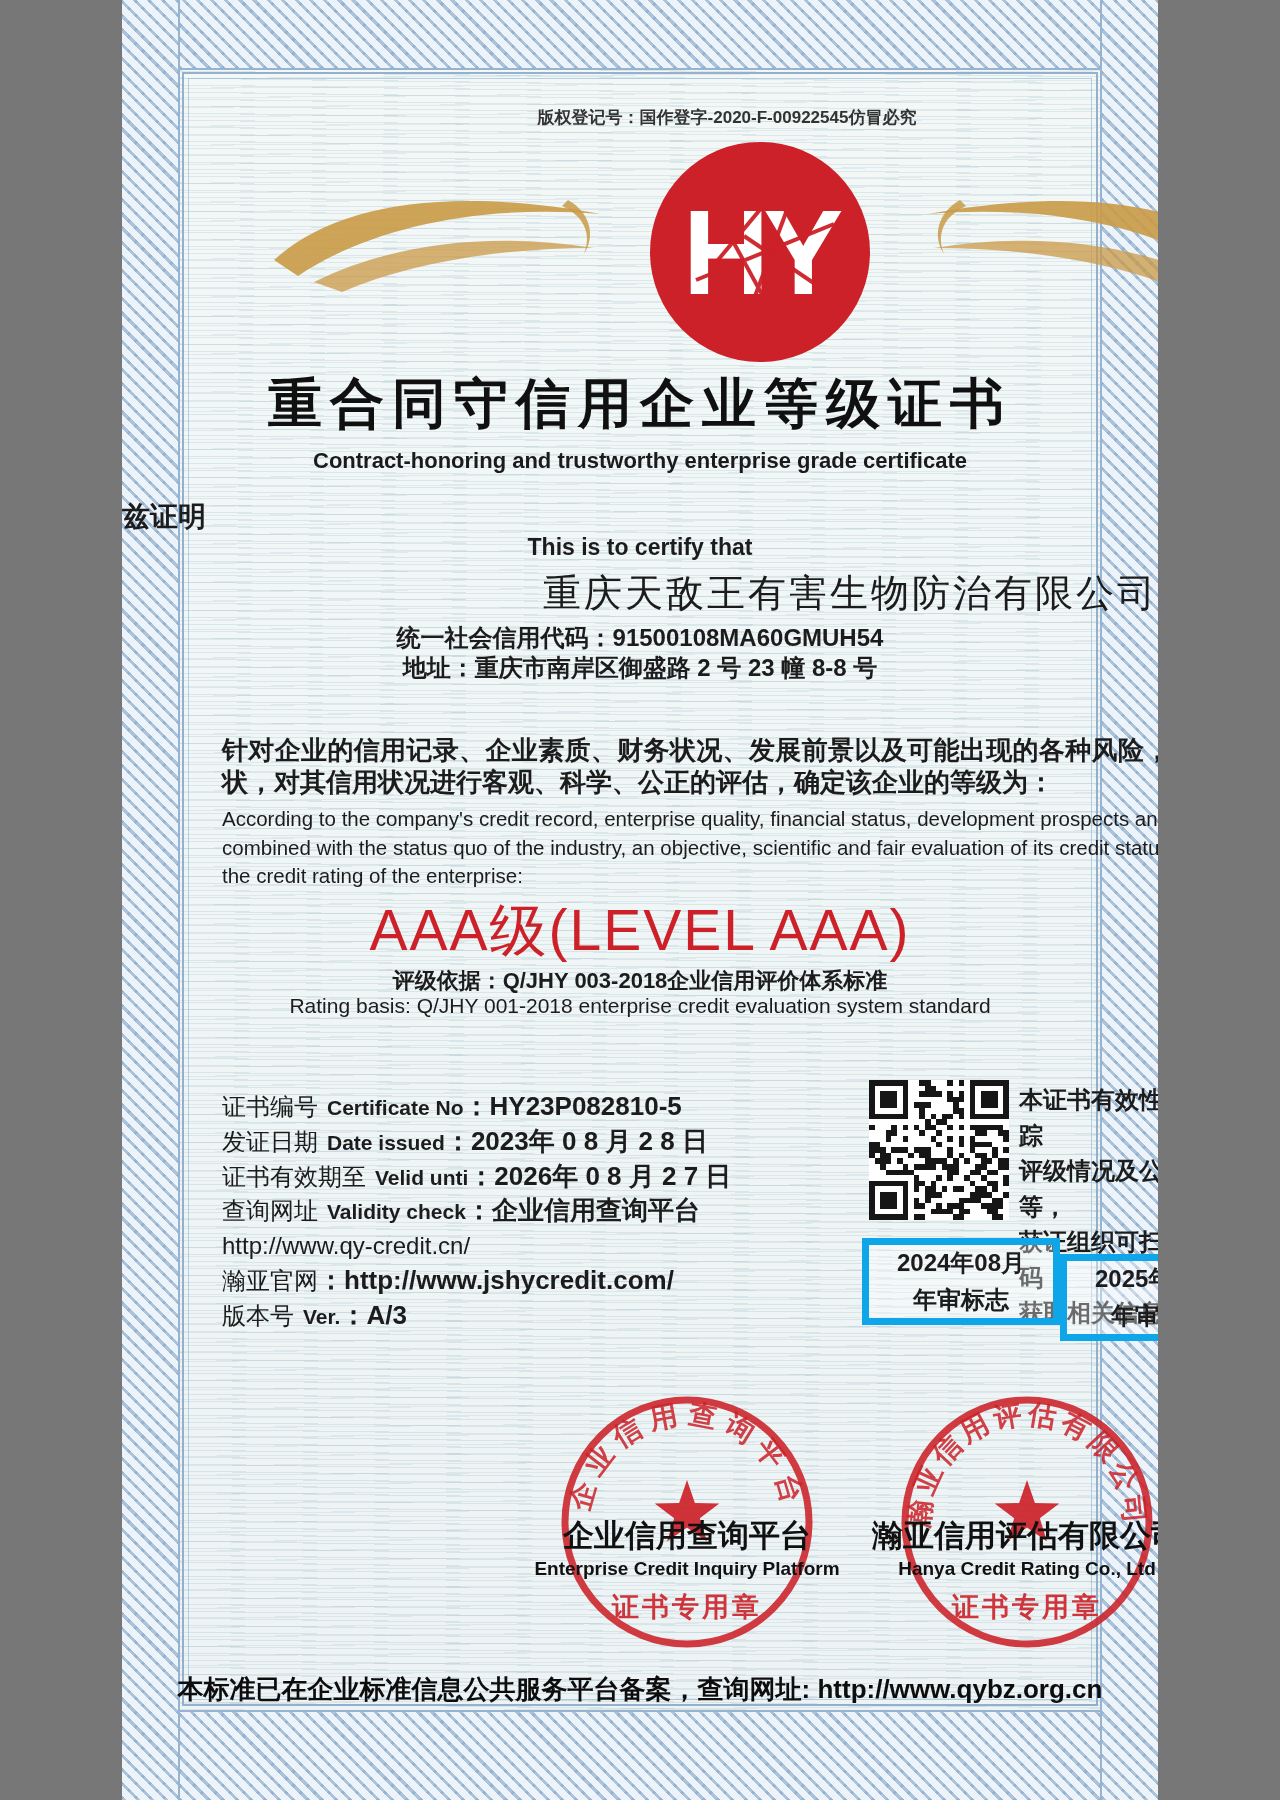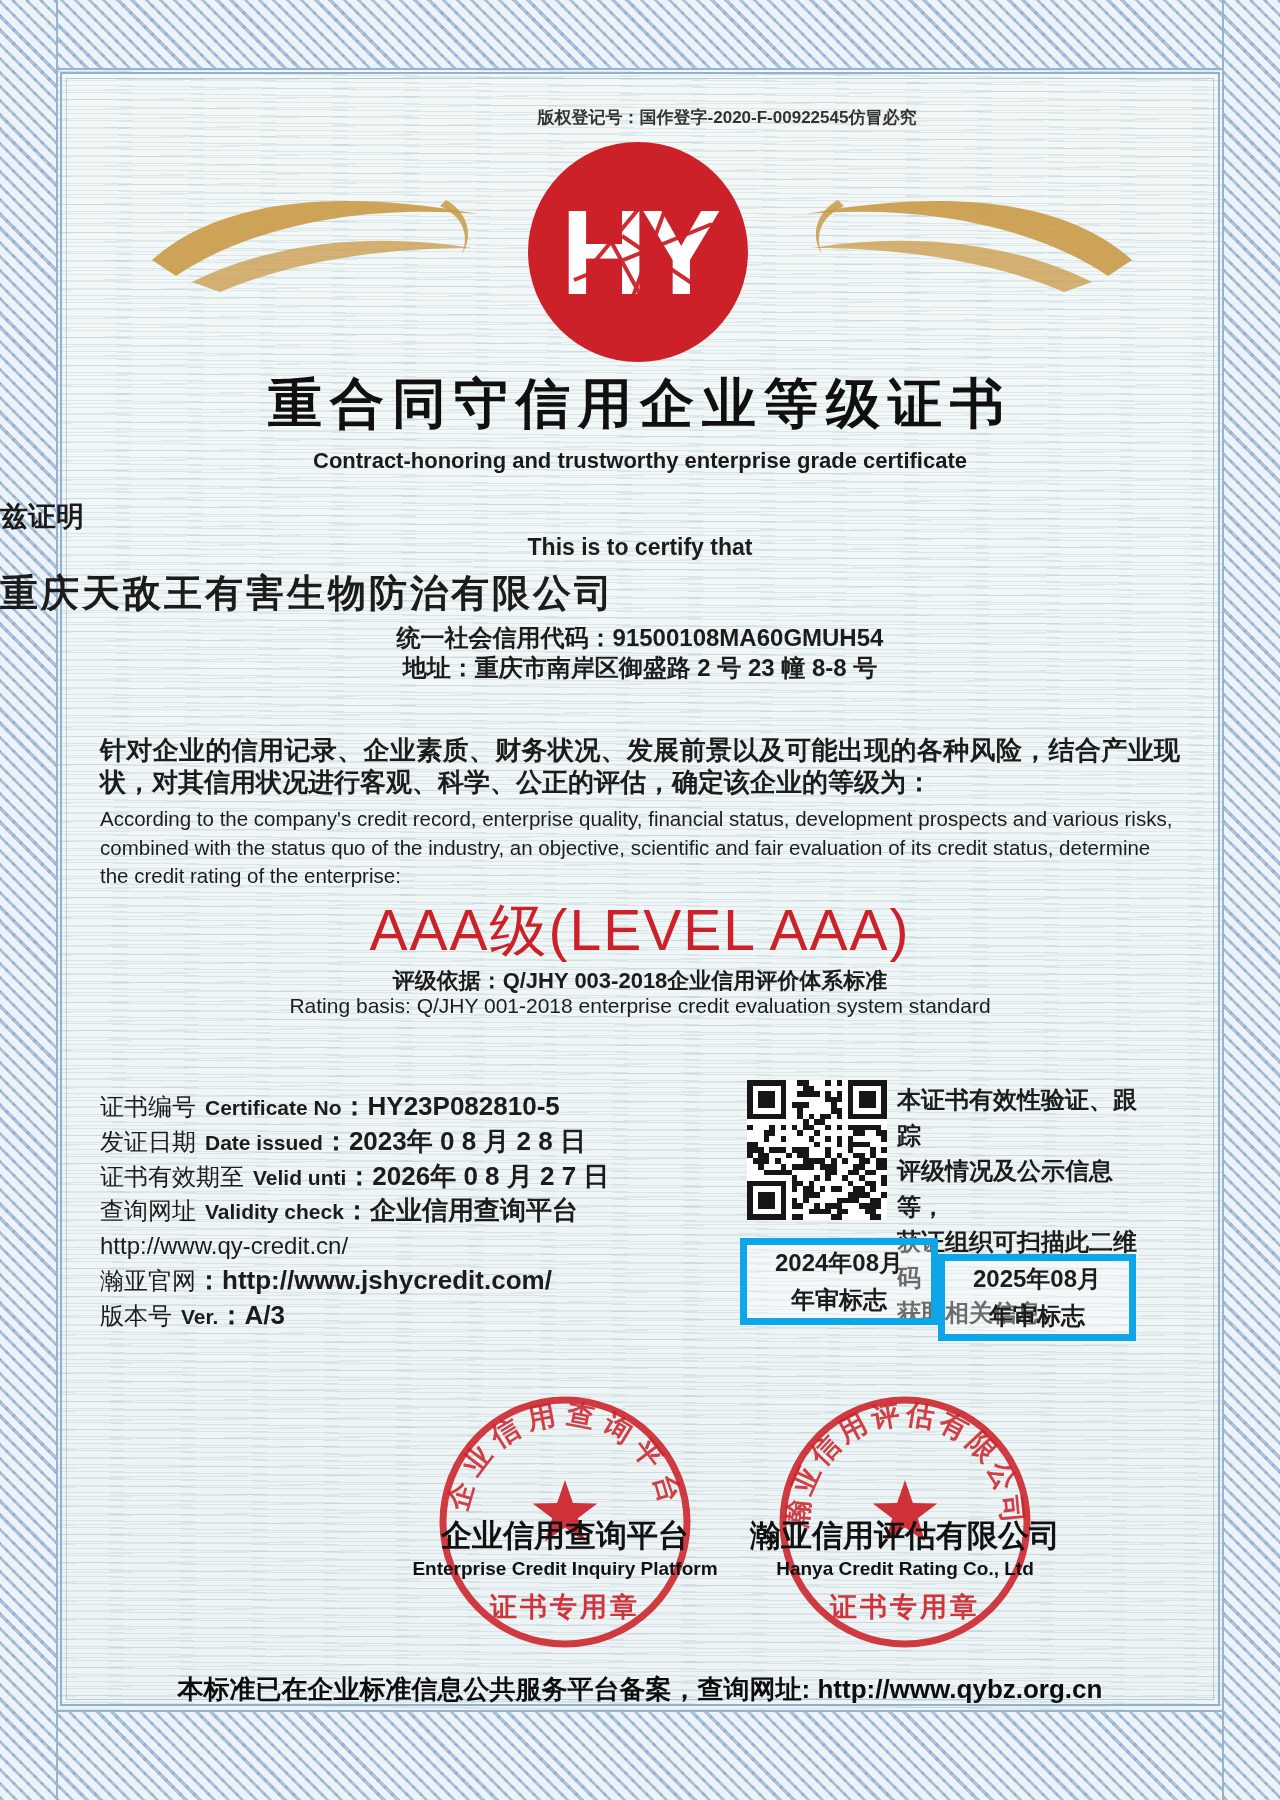--- a/index.html
+++ b/index.html
@@ -4,21 +4,21 @@
 <style>
   :root{
     --accent:#cc2128;
     --gold:#c99a46;
     --ink:#1c1c1c;
     --borderblue:#7fa3c4;
   }
   html,body{margin:0;padding:0;background:#777;}
   .page{
     position:relative;
-    width:1280px;height:1800px;
+    width:1036px;height:1800px;
     margin:0 auto;
     background:#f0f5f4;
     overflow:hidden;
     font-family:"Liberation Sans", sans-serif;
     color:var(--ink);
   }
   
   .waves{
     position:absolute;inset:0;
     background:
@@ -62,21 +62,21 @@
   .title-zh{
     position:absolute;top:368px;left:0;width:100%;text-align:center;
     font-size:54px;font-weight:900;letter-spacing:8px;color:#101010;
   }
   .title-en{
     position:absolute;top:448px;left:0;width:100%;text-align:center;
     font-size:22px;font-weight:700;color:#1b1b1b;
   }
   .certify-zh{position:absolute;top:498px;left:0;width:100%;text-align:left;font-size:28px;font-weight:700;}
   .certify-en{position:absolute;top:534px;left:0;width:100%;text-align:center;font-size:23px;font-weight:600;}
-  .company{position:absolute;top:568px;left:0;width:100%;text-align:left;font-size:38px;font-weight:700;letter-spacing:3px;}
+  .company{position:absolute;top:568px;left:0;width:100%;text-align:right;font-size:38px;font-weight:400;letter-spacing:3px;}
   .ccode{position:absolute;top:622px;left:0;width:100%;text-align:center;font-size:24px;font-weight:700;}
   .addr{position:absolute;top:652px;left:0;width:100%;text-align:center;font-size:24px;font-weight:700;}
 
   .para{position:absolute;top:734px;left:100px;width:1080px;}
   .para .zh{font-size:26px;line-height:32px;font-weight:700;text-align:justify;margin-bottom:7px;}
   .para .en{font-size:20.5px;line-height:28.5px;font-weight:500;text-align:left;}
 
   .aaa{
     position:absolute;top:893px;left:0;width:100%;text-align:center;
     font-size:57px;font-weight:400;letter-spacing:2px;color:var(--accent);

